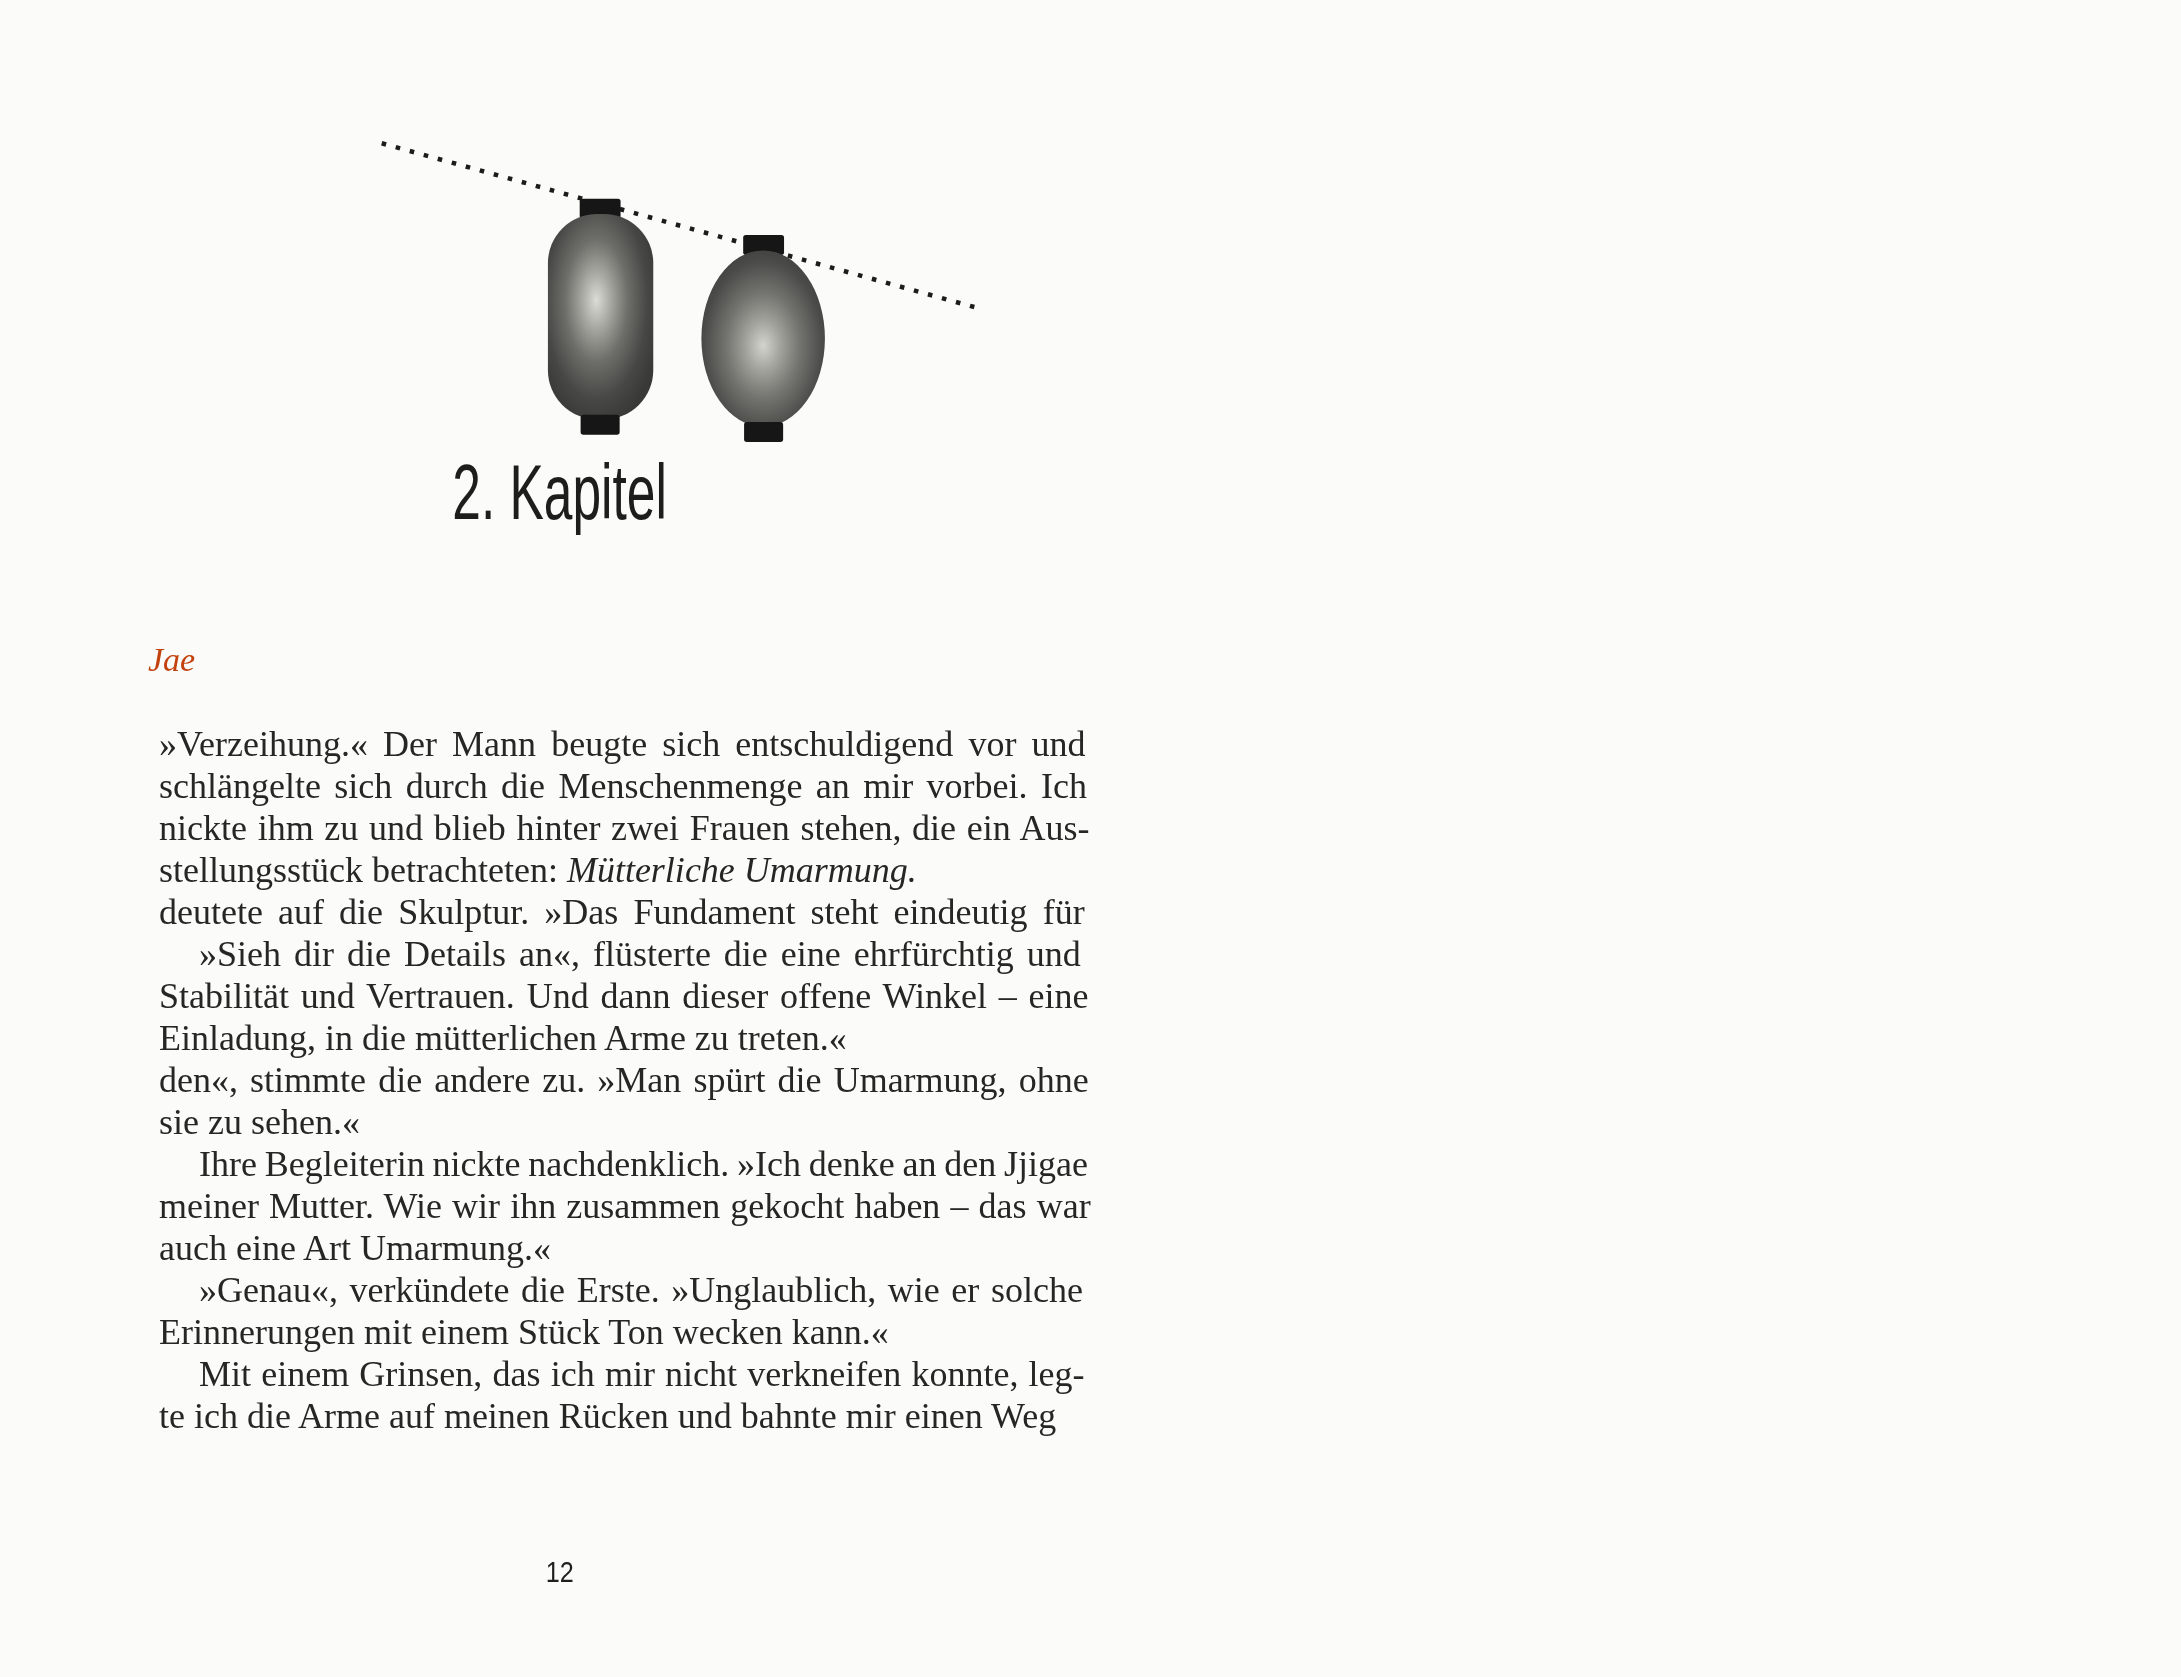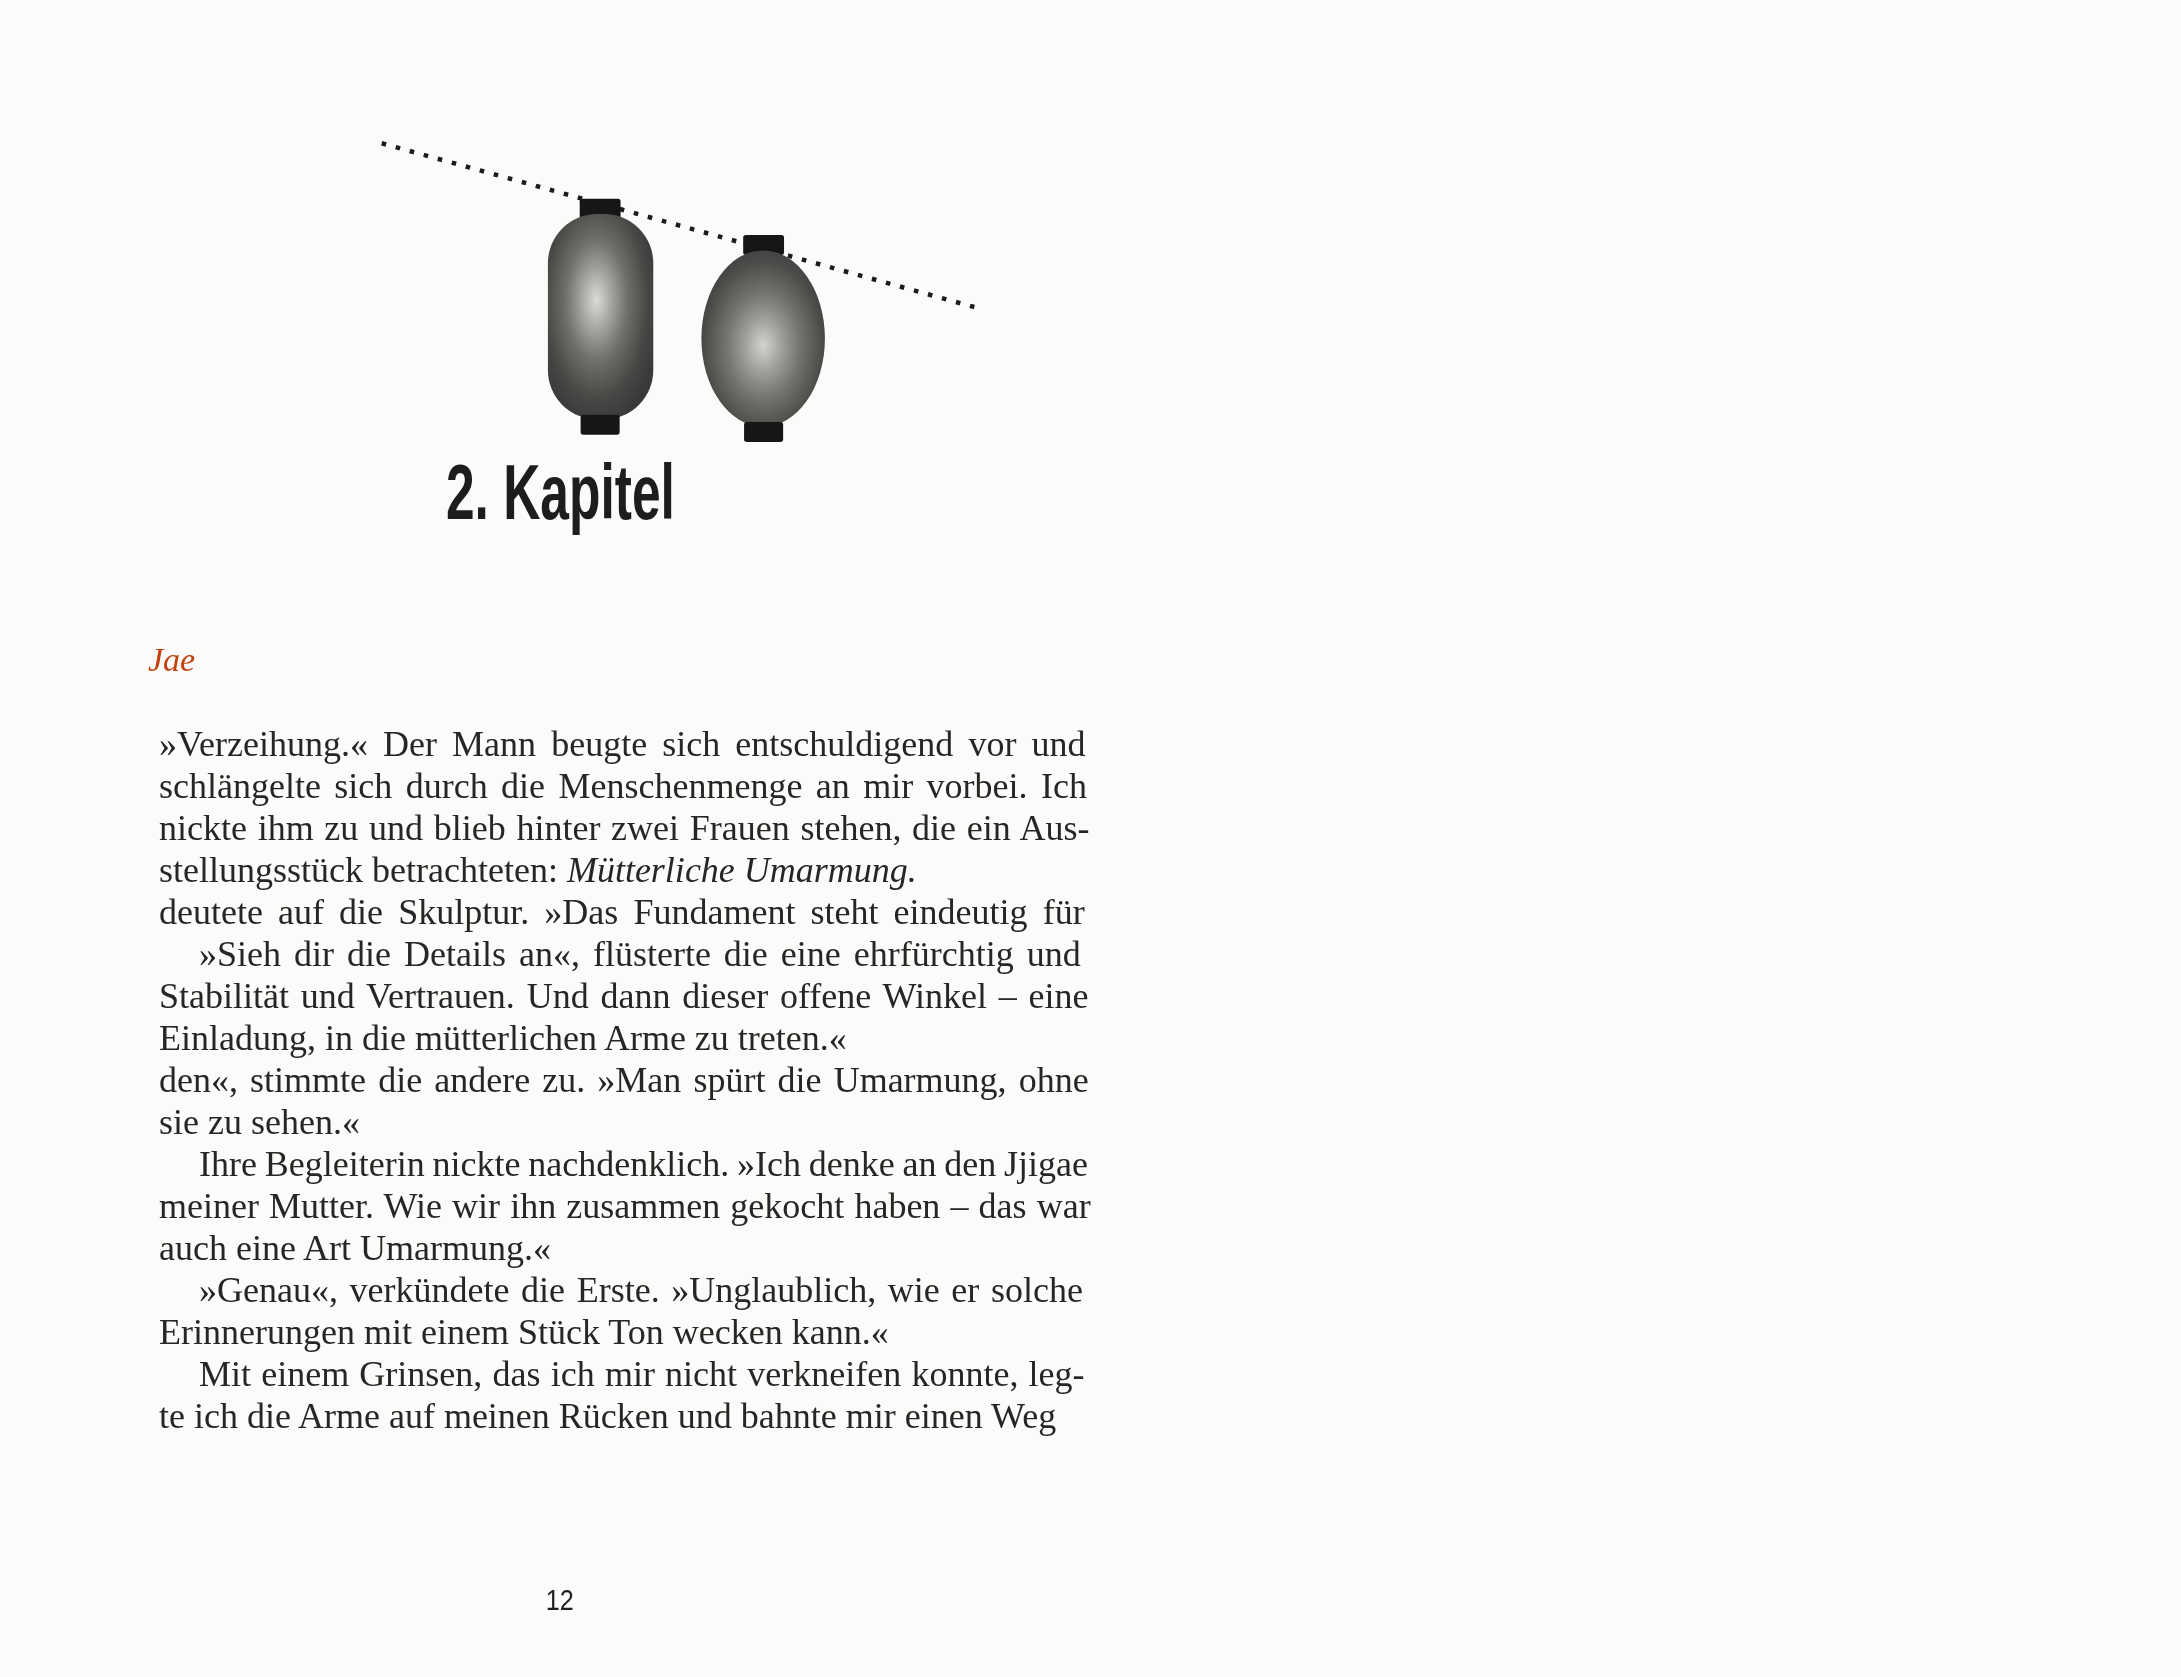--- a/index.html
+++ b/index.html
@@ -14,21 +14,21 @@
   #right-page{left:1091px;width:1091px;}
 
   
   #lantern-art{position:absolute;left:345px;top:116px;width:691px;height:356px;}
 
   
   #chapter-heading{
     position:absolute;left:159px;top:449px;width:802px;height:95px;
     text-align:center;
     font-family:"Liberation Sans", sans-serif;
-    font-weight:700;
+    font-weight:400;
     font-size:78px;
     line-height:87px;
     color:#1d1d1b;
     white-space:nowrap;
   }
   #chapter-heading .squeeze{display:inline-block;transform:scaleX(0.66);transform-origin:50% 50%;letter-spacing:0px;}
 
   
   #section-label{
     position:absolute;left:148px;top:640px;
@@ -45,21 +45,20 @@
   }
   .line.indent{padding-left:40px;}
   .line i{font-style:italic;}
 
   
   .page-number{
     position:absolute;top:1556px;
     font-family:"Liberation Sans", sans-serif;
     font-size:30px;line-height:31px;color:#1f1f1d;
     text-align:center;
-    margin-top:28px;
   }
   #page-number-left{left:159px;width:802px;}
   .page-number .squeeze{display:inline-block;transform:scaleX(0.84);transform-origin:50% 50%;}
 </style>
 </head>
 <body>
 
 <div class="page" id="left-page">
 
   <svg id="lantern-art" viewBox="0 0 760 392" xmlns="http://www.w3.org/2000/svg" aria-hidden="true">

